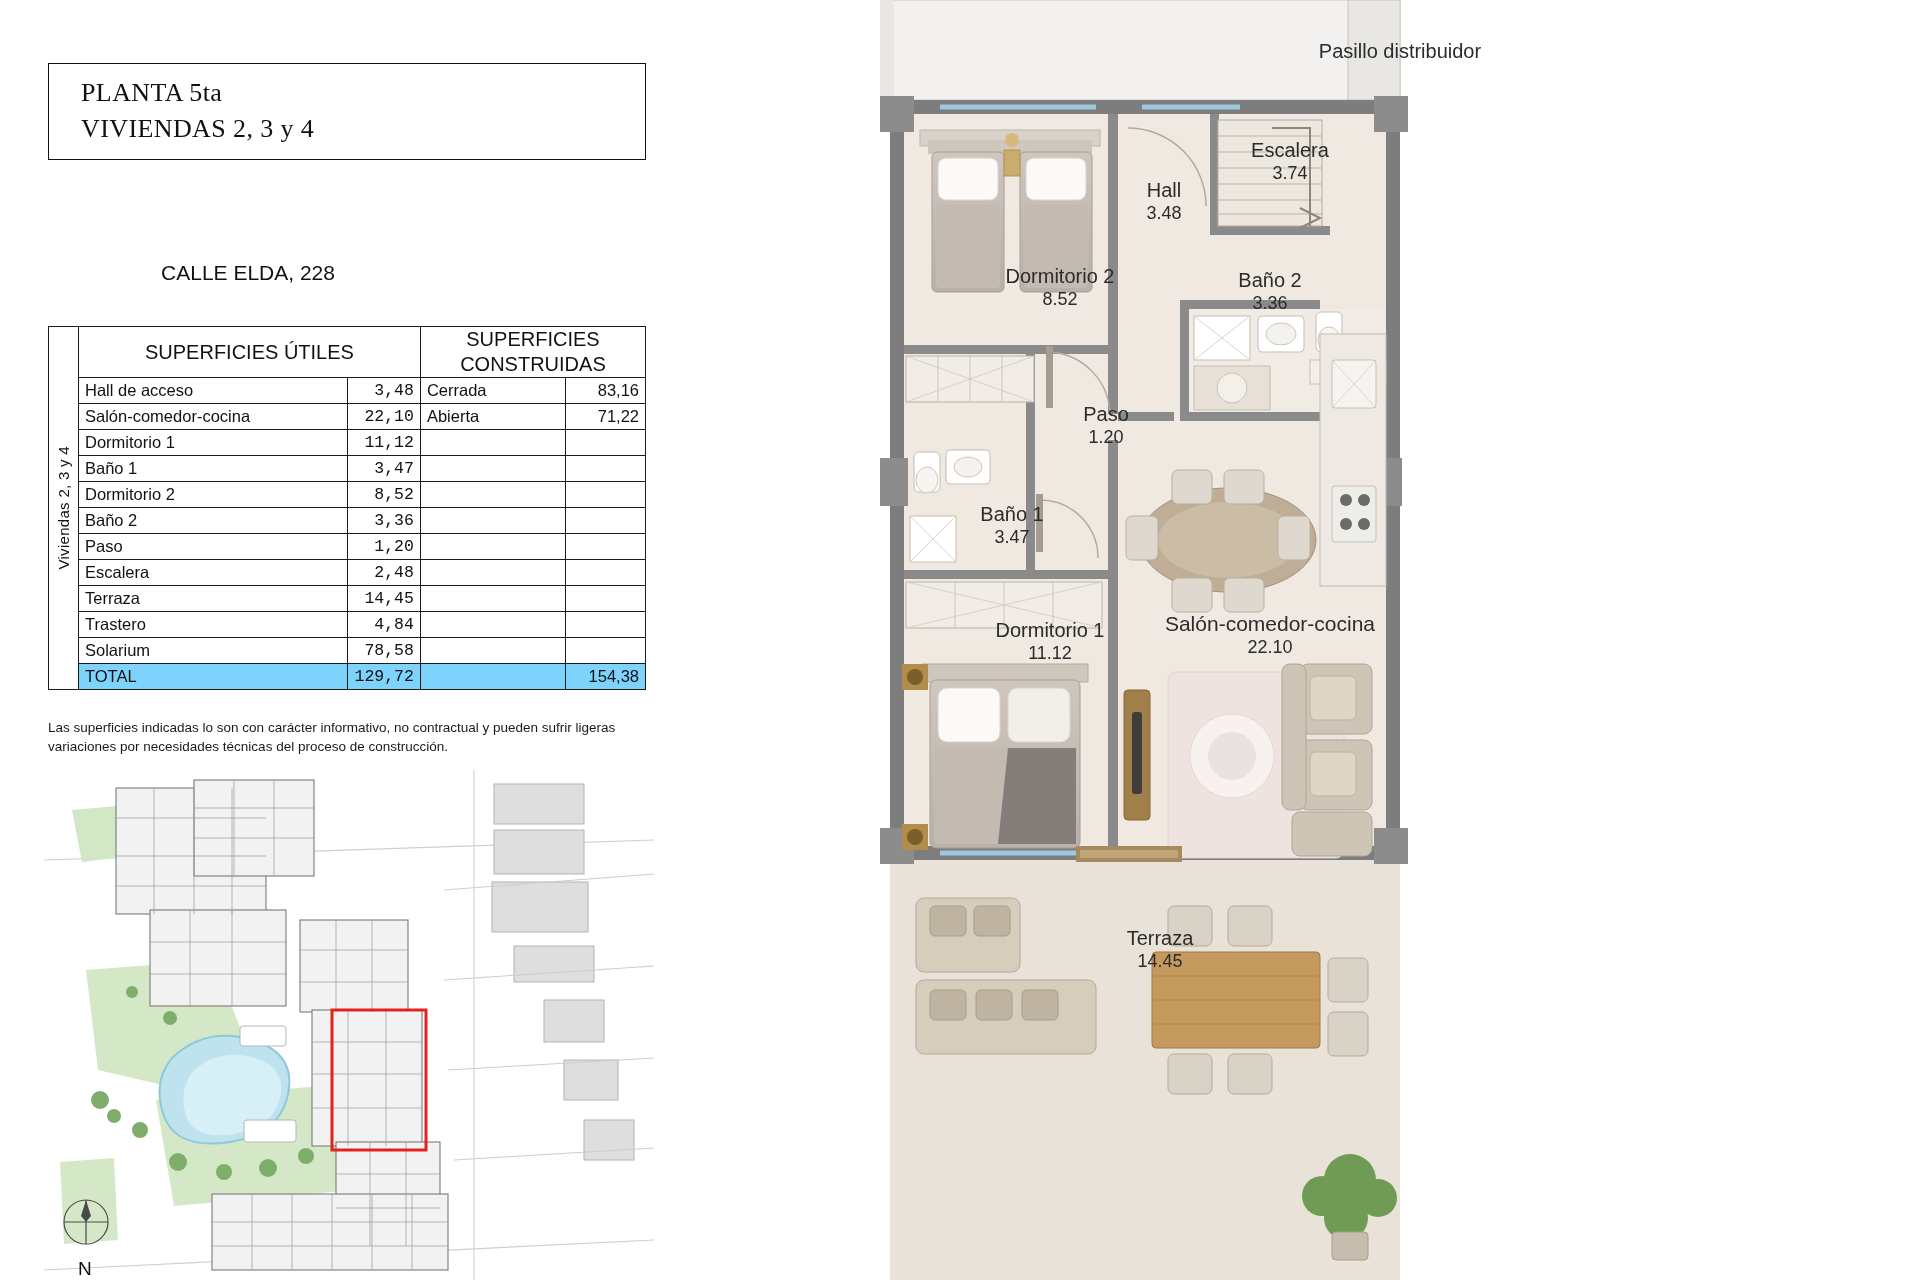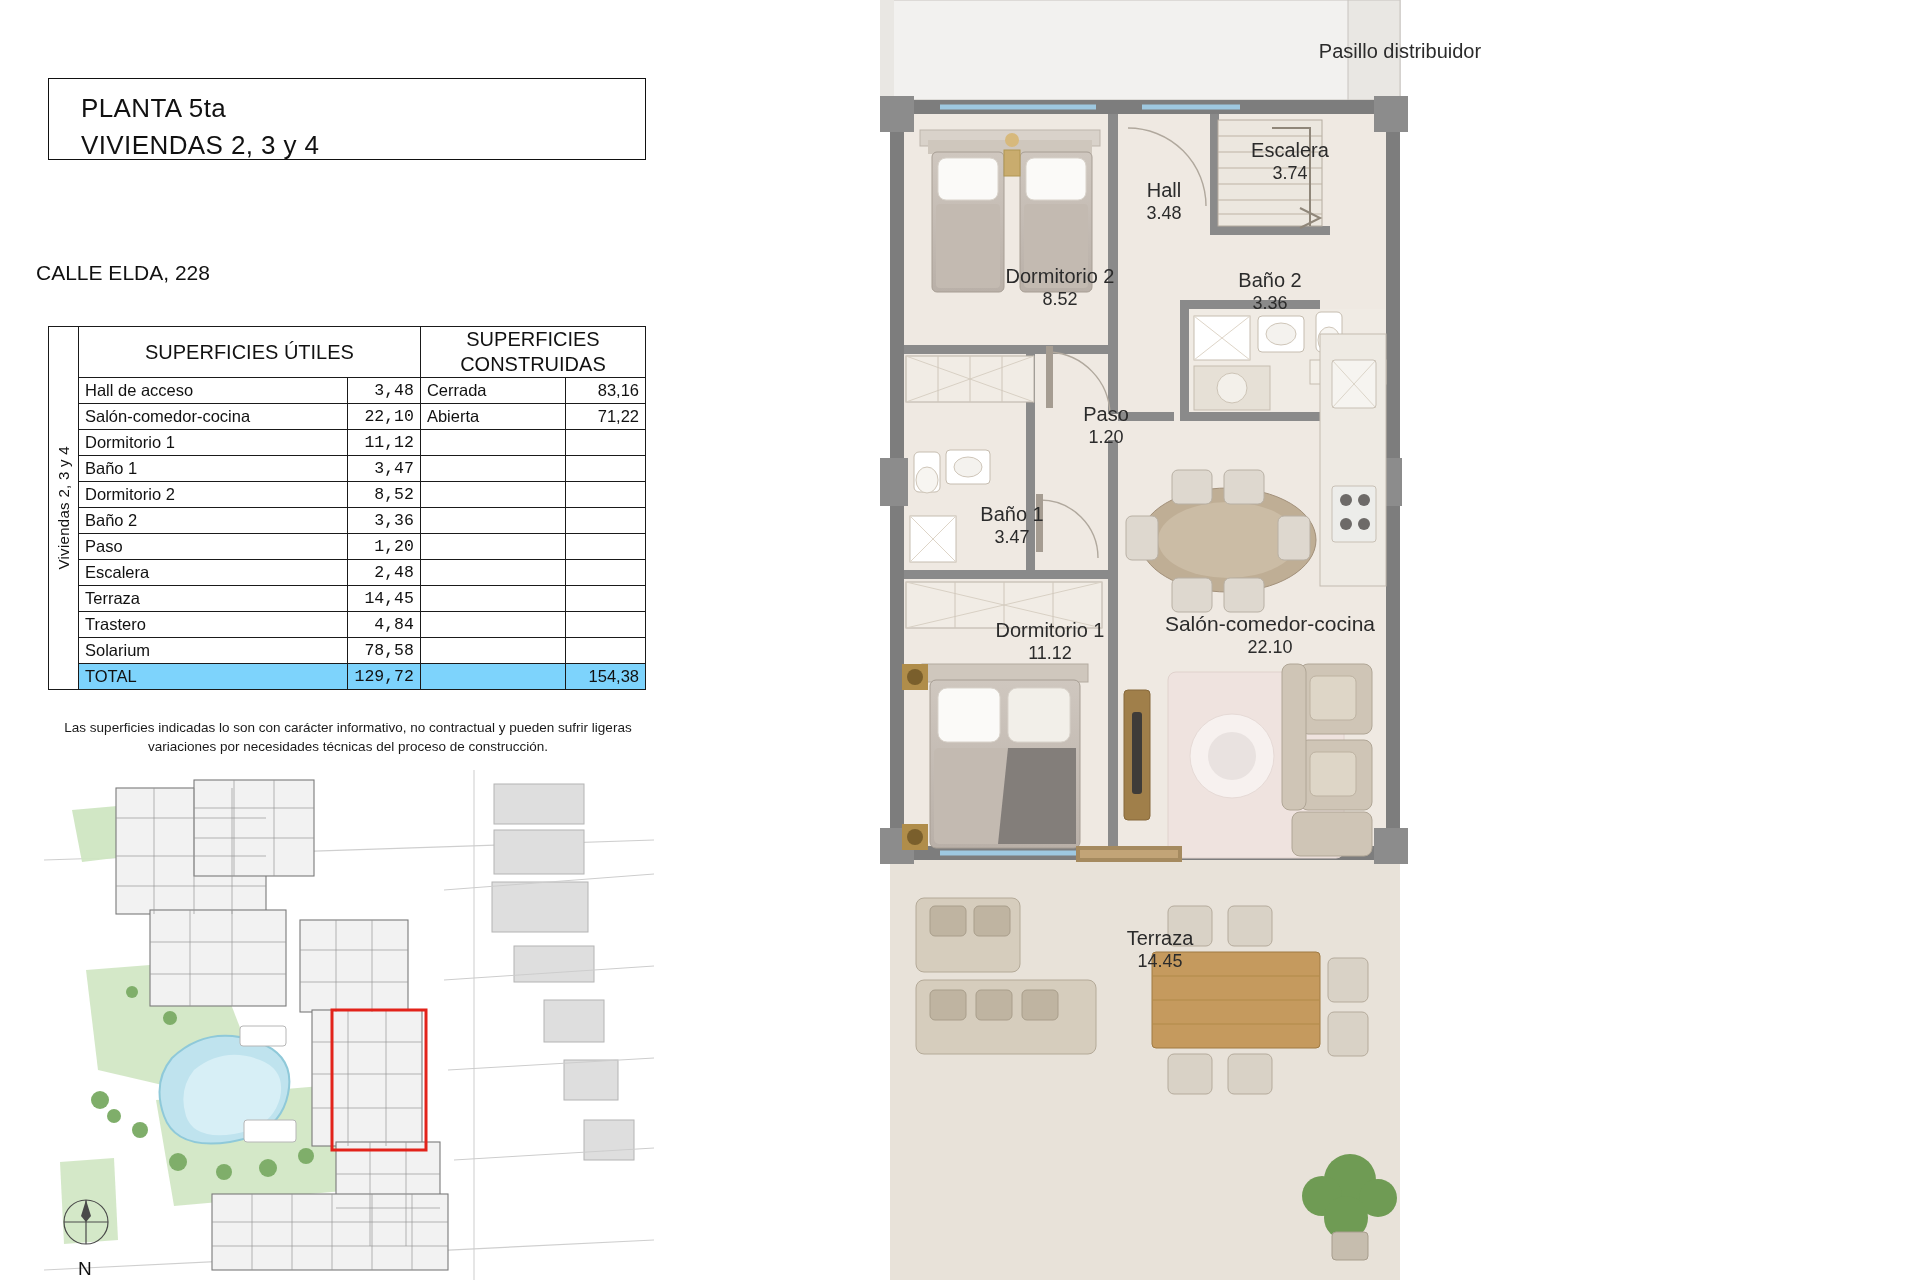--- a/index.html
+++ b/index.html
@@ -12,28 +12,29 @@
     position:relative;
     overflow:hidden;
   }
 
   
   #left-panel {
     position:absolute; left:0; top:0; width:660px; height:1280px;
   }
 
   .title-box {
-    position:absolute; left:48px; top:78px; width:598px; height:82px;
+    position:absolute; left:48px; top:63px; width:598px; height:97px;
     border:1.5px solid #111;
     padding:14px 0 0 32px;
+    font-family:Liberation Serif, serif;
   }
   .title-line1 { font-size:26px; letter-spacing:.4px; color:#111; }
   .title-line2 { font-size:26px; letter-spacing:.4px; color:#111; margin-top:6px; }
 
-  .address { position:absolute; left:36px; top:258px; width:400px; }
+  .address { position:absolute; left:48px; top:258px; width:400px;text-align:center; }
   .address div { font-size:21px; line-height:29px; color:#111; }
 
   
   .surf-table {
     position:absolute; left:48px; top:326px; width:598px;
     border-collapse:collapse;
     font-size:16.5px;
   }
   .surf-table td, .surf-table th {
     border:1px solid #1a1a1a;
@@ -59,21 +60,21 @@
     letter-spacing:.3px;
   }
   .c-name  { width:272px; text-align:left; padding-left:14px; }
   .c-val   { width:72px;  text-align:right; padding-right:10px;font-family:Liberation Mono, monospace; }
   .c-name2 { width:146px; text-align:left; padding-left:8px; }
   .c-val2  { width:80px;  text-align:right; padding-right:10px; }
   .row-total td { background:#7dd3fc; }
 
   .disclaimer {
     position:absolute; left:48px; top:718px; width:600px;
-    font-size:13.5px; line-height:19px; color:#1a1a1a;text-align:center;
+    font-size:13.5px; line-height:19px; color:#1a1a1a;
   }
 
   
   #siteplan {
     position:absolute; left:44px; top:770px; width:610px; height:510px;
   }
   .compass-label {
     position:absolute; left:78px; top:1258px; font-size:19px; color:#111;
   }
 

